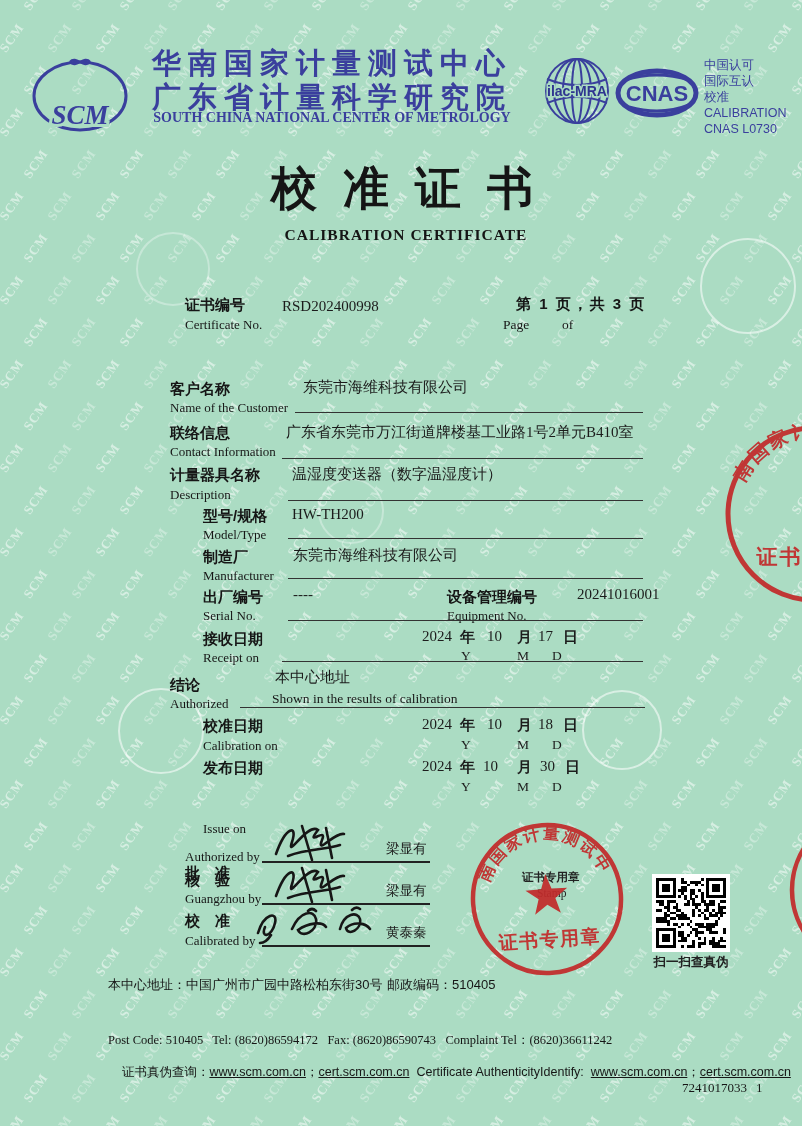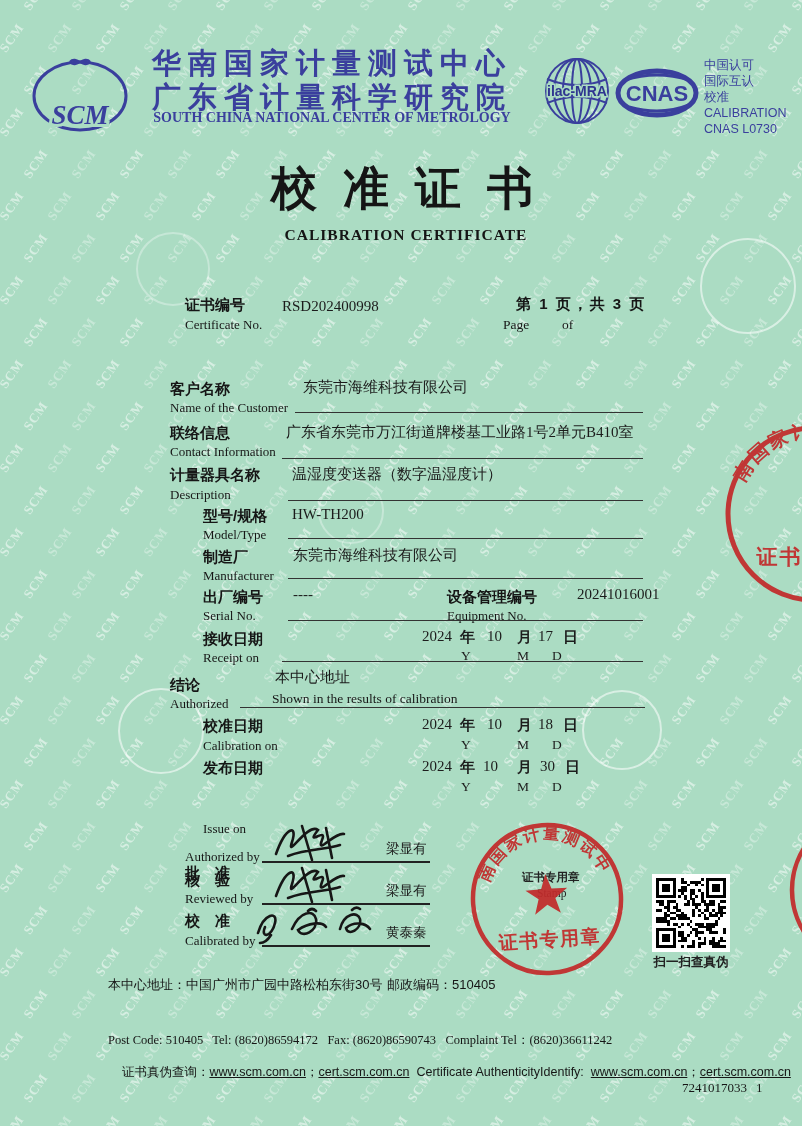--- a/index.html
+++ b/index.html
@@ -680,21 +680,21 @@
 
   <div class="lbl" style="left:185px;top:864px;">批　准</div>
   <div class="lble" style="left:185px;top:849px;">Authorized by</div>
   <svg class="sig-svg" style="left:268px;top:820px;" width="115" height="44" viewBox="0 0 115 44">
     <path d="M8,34 C18,6 30,4 24,22 C18,40 40,2 50,10 C36,28 60,6 54,20 C48,36 66,12 76,14 M20,36 C40,28 58,30 72,25 M34,6 L44,40 M58,8 L64,38" fill="none" stroke="#161616" stroke-width="2.6" stroke-linecap="round"></path>
   </svg>
   <div class="signame" style="left:386px;top:840px;">梁显有</div>
   <div class="sigline" style="left:262px;top:861px;width:168px;"></div>
 
   <div class="lbl" style="left:185px;top:871px;">核　验</div>
-  <div class="lble" style="left:185px;top:891px;">Reviewed by</div>
+  <div class="lble" style="left:185px;top:891px;">Guangzhou by</div>
   <svg class="sig-svg" style="left:268px;top:862px;" width="115" height="44" viewBox="0 0 115 44">
     <path d="M8,34 C18,6 30,4 24,22 C18,40 40,2 50,10 C36,28 60,6 54,20 C48,36 66,12 76,14 M20,36 C40,28 58,30 72,25 M34,6 L44,40 M58,8 L64,38" fill="none" stroke="#161616" stroke-width="2.6" stroke-linecap="round"></path>
   </svg>
   <div class="signame" style="left:386px;top:882px;">梁显有</div>
   <div class="sigline" style="left:262px;top:903px;width:168px;"></div>
 
   <div class="lbl" style="left:185px;top:912px;">校　准</div>
   <div class="lble" style="left:185px;top:933px;">Calibrated by</div>
   <svg class="sig-svg" style="left:252px;top:905px;" width="135" height="42" viewBox="0 0 135 42">
     <path d="M6,28 C12,8 26,6 23,18 C20,32 8,34 13,22 M19,30 Q14,38 8,38 M40,24 C48,6 62,4 64,14 C66,26 50,34 46,25 C56,18 70,16 74,22 M64,6 Q60,2 56,6 M88,24 C92,8 106,6 108,14 C110,24 96,32 94,23 C102,16 114,18 118,24 M108,4 Q104,1 100,5" fill="none" stroke="#161616" stroke-width="2.6" stroke-linecap="round"></path>

